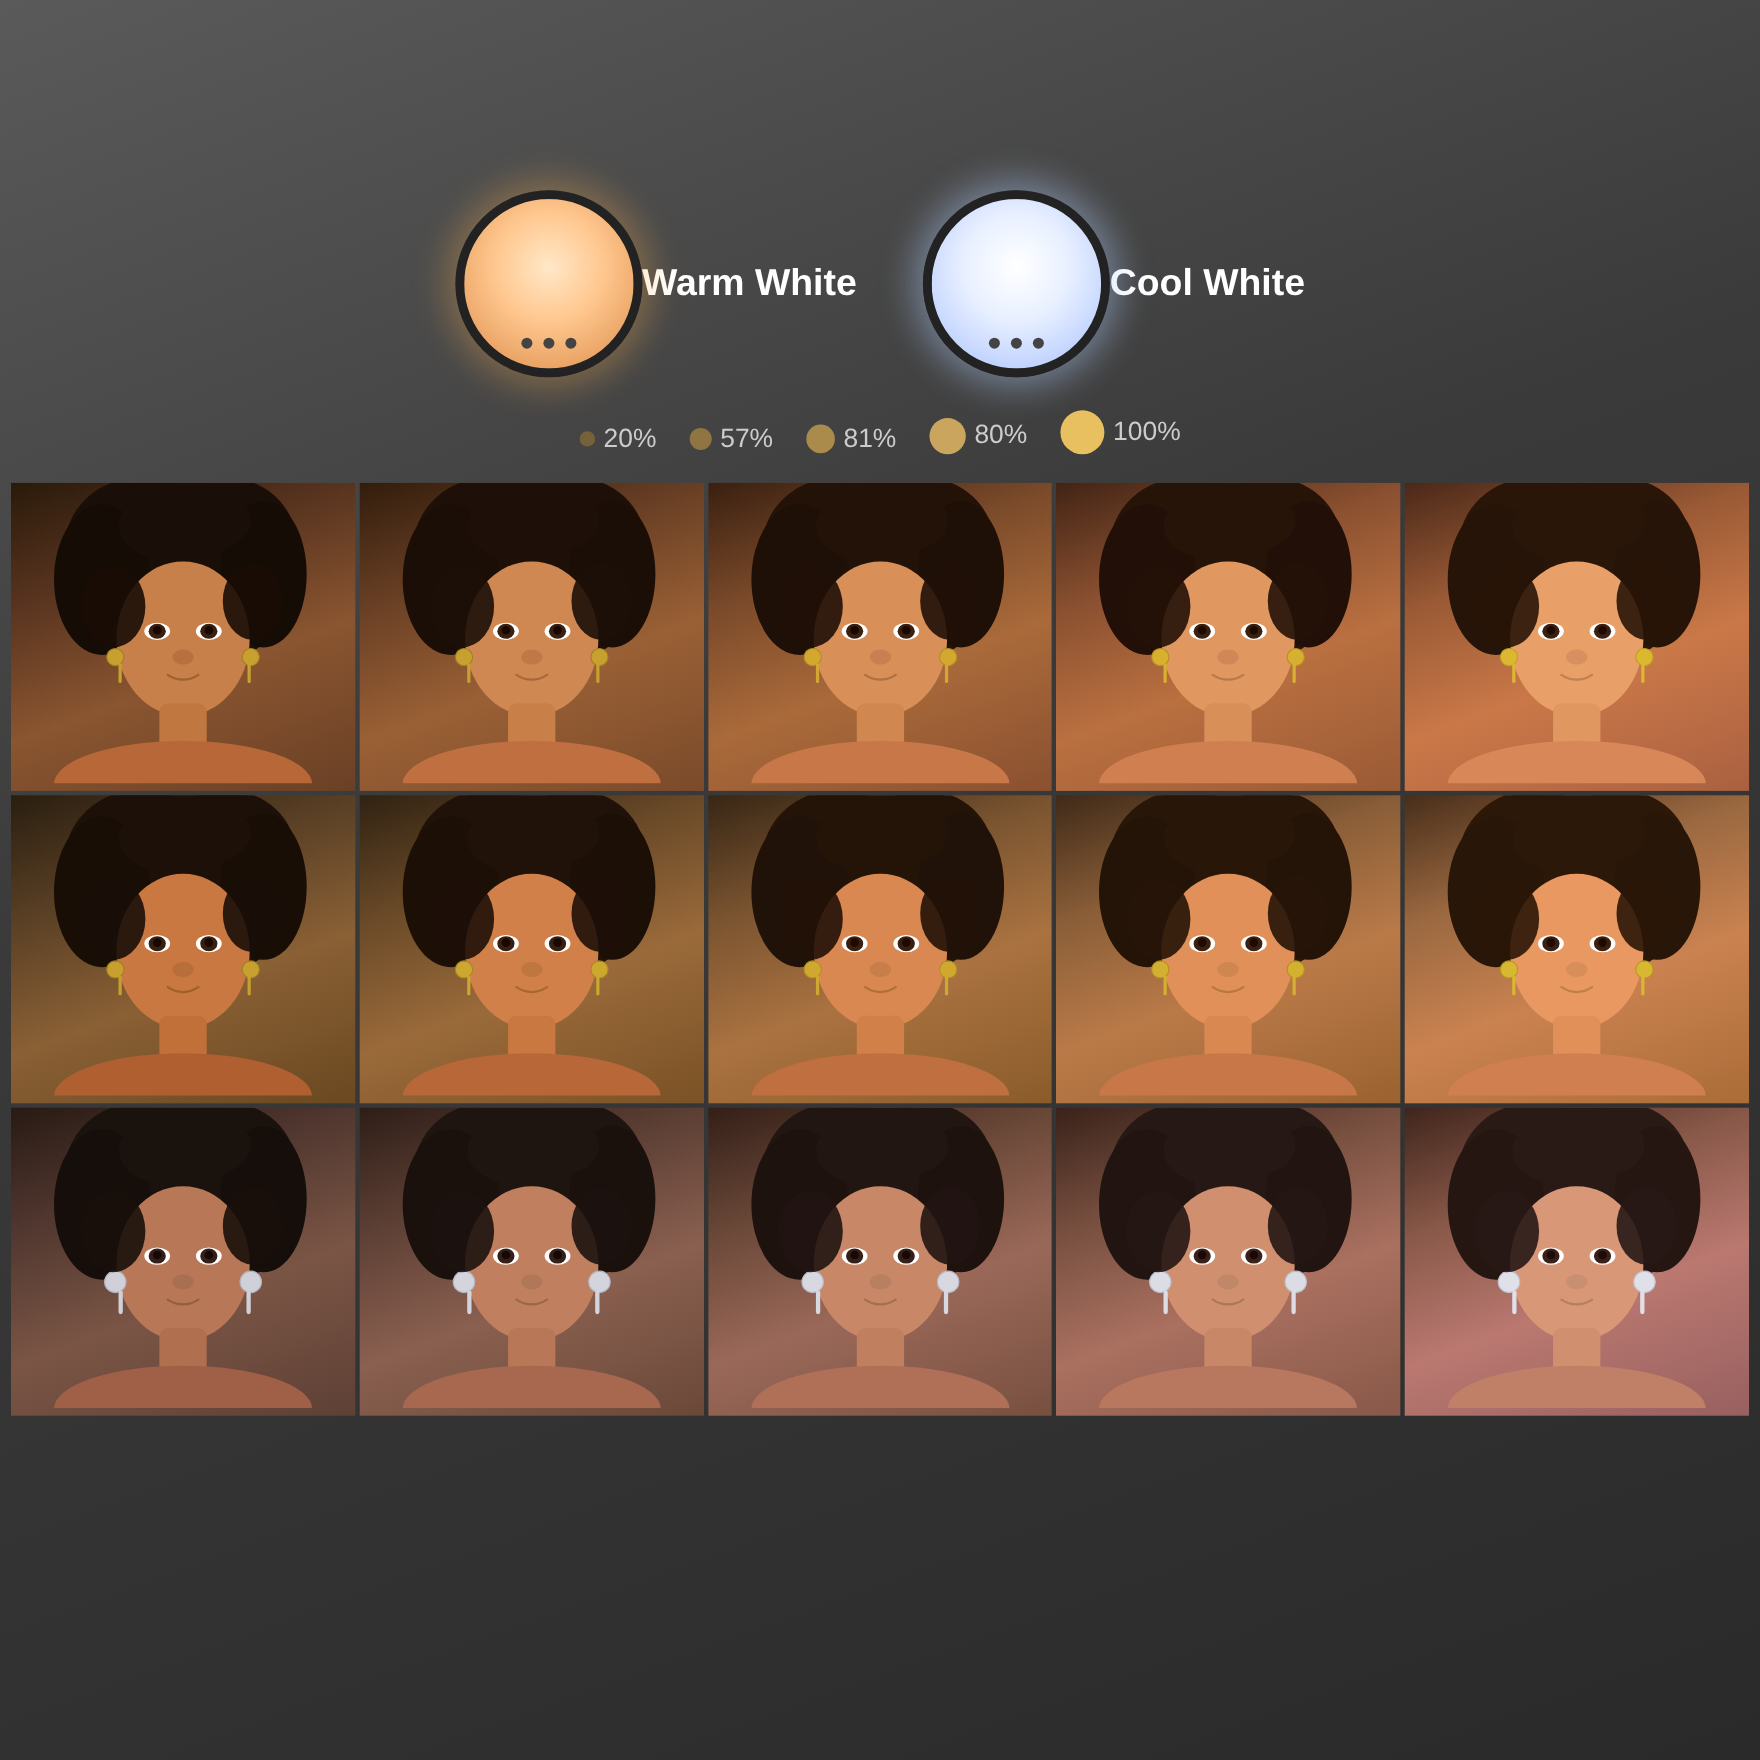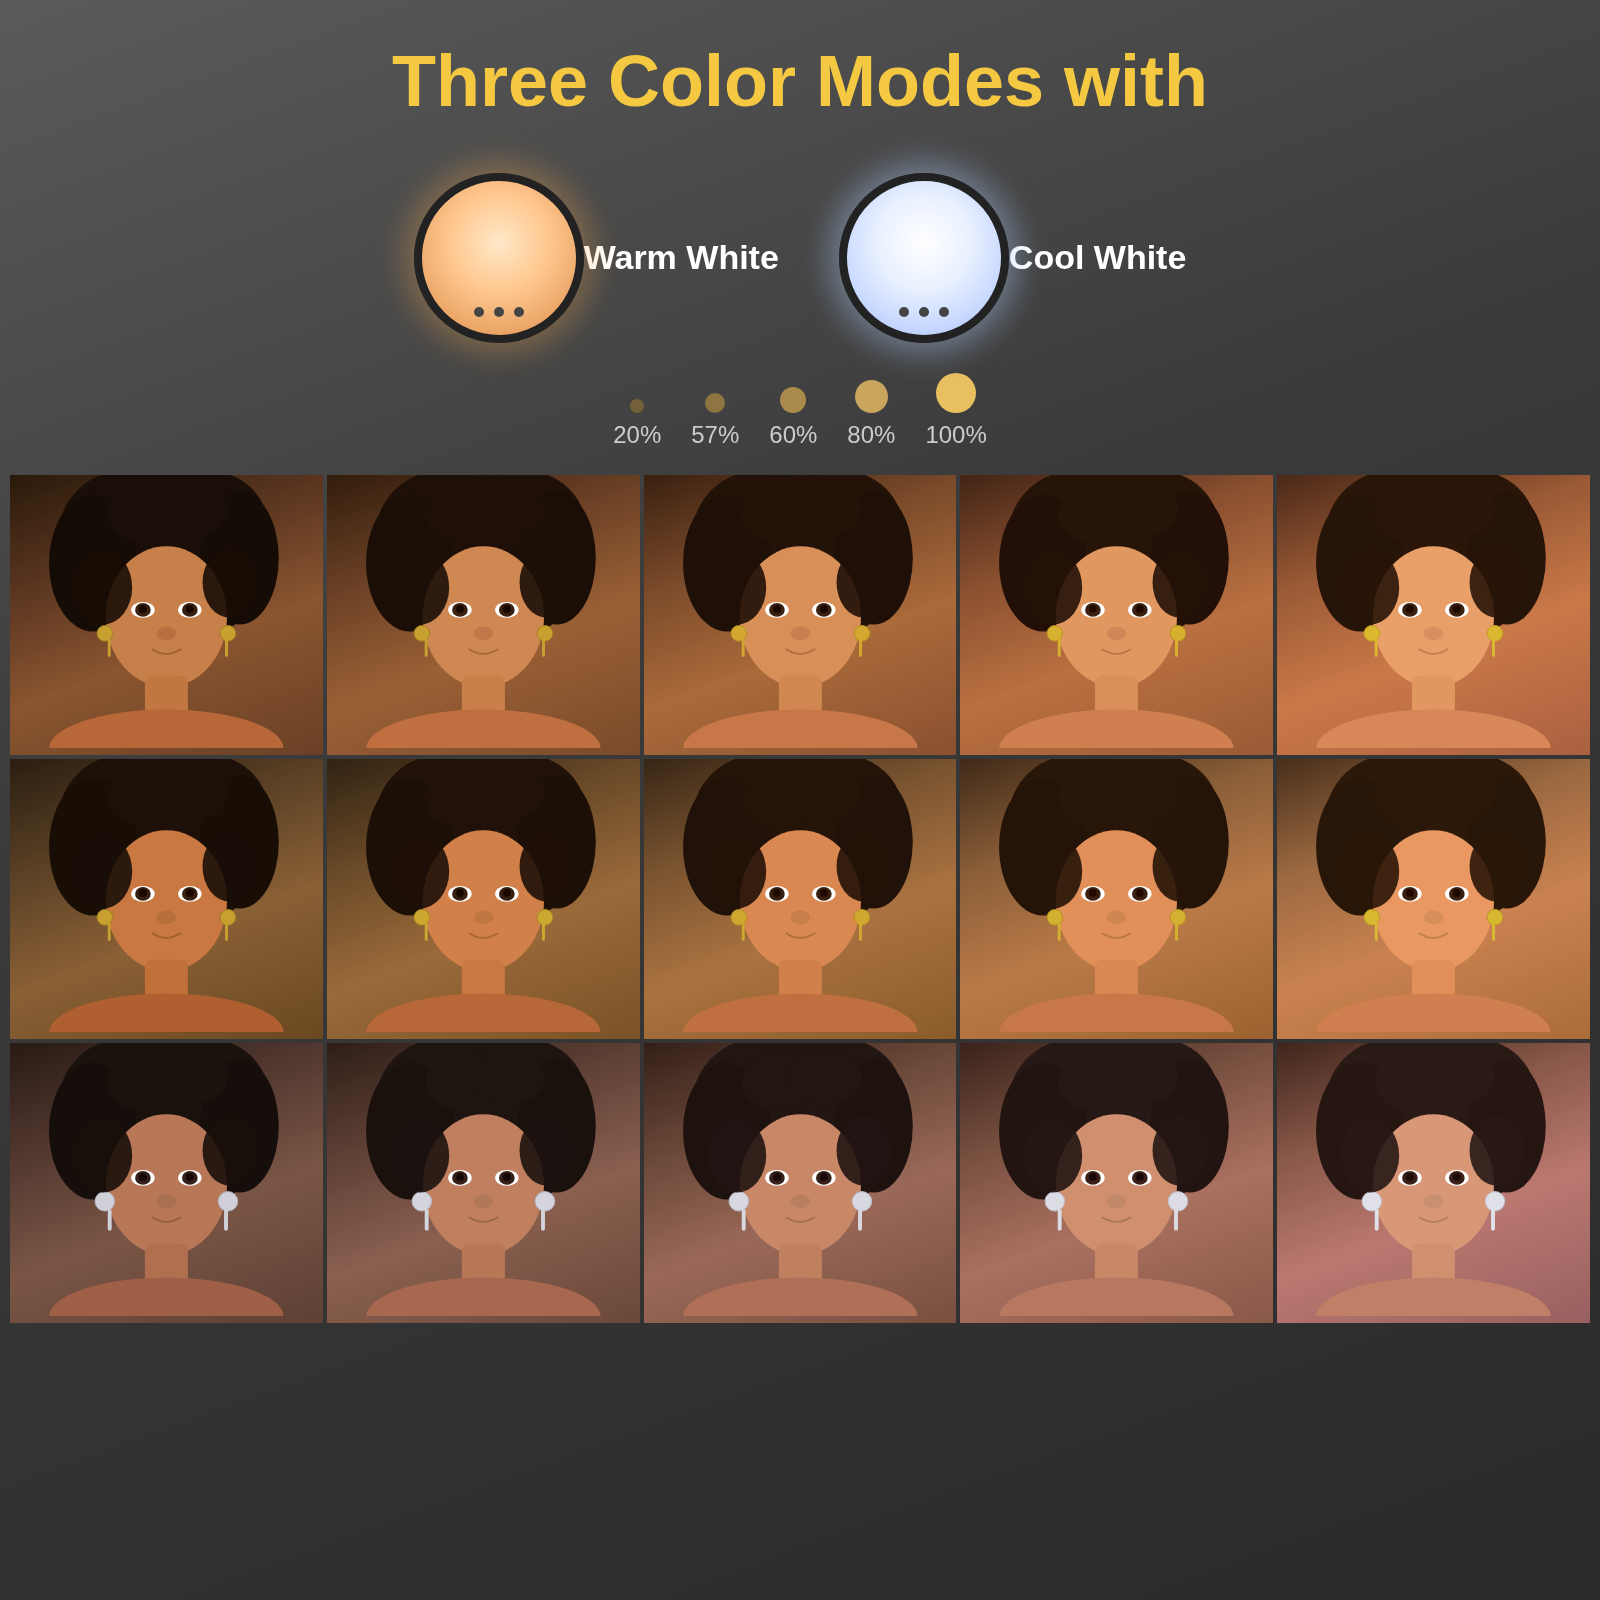--- a/index.html
+++ b/index.html
@@ -95,21 +95,21 @@
     .brightness-row {
       display: flex;
       align-items: flex-end;
       justify-content: center;
       gap: 30px;
       margin-top: 20px;
       margin-bottom: 10px;
     }
     .brightness-item {
       display: flex;
-      flex-direction: column;
+      flex-direction: row;
       align-items: center;
       gap: 8px;
     }
     .brightness-dot {
       border-radius: 50%;
       background: #c8a040;
     }
     .brightness-label {
       font-size: 24px;
       color: #ccc;
@@ -151,21 +151,21 @@
     .row3-col4 { background: linear-gradient(160deg, #3a221a 0%, #785040 30%, #aa7060 60%, #885848 100%); }
     .row3-col5 { background: linear-gradient(160deg, #40251c 0%, #885848 30%, #ba7870 60%, #986060 100%); }
   </style>
 </head>
 <body>
 
 <div class="page-wrapper">
 
   <div class="header">
     <h1 class="main-title">
-      <span>Three Color Modes with</span><br>
+      <br>
     </h1>
   </div>
 
   <div class="color-modes-row">
 
     <div class="color-mode-item">
       <div class="light-circle-wrap">
         <div class="light-body light-body-warm">
           <div class="light-dots">
             <div class="light-dot"></div>
@@ -197,21 +197,21 @@
     <div class="brightness-item">
       <div class="brightness-dot" style="width:14px;height:14px;background:#a88030;opacity:0.5;"></div>
       <span class="brightness-label">20%</span>
     </div>
     <div class="brightness-item">
       <div class="brightness-dot" style="width:20px;height:20px;background:#b89040;opacity:0.65;"></div>
       <span class="brightness-label">57%</span>
     </div>
     <div class="brightness-item">
       <div class="brightness-dot" style="width:26px;height:26px;background:#c8a050;opacity:0.78;"></div>
-      <span class="brightness-label">60%</span>
+      <span class="brightness-label">81%</span>
     </div>
     <div class="brightness-item">
       <div class="brightness-dot" style="width:33px;height:33px;background:#d8b060;opacity:0.9;"></div>
       <span class="brightness-label">80%</span>
     </div>
     <div class="brightness-item">
       <div class="brightness-dot" style="width:40px;height:40px;background:#e8c060;opacity:1;"></div>
       <span class="brightness-label">100%</span>
     </div>
   </div>

